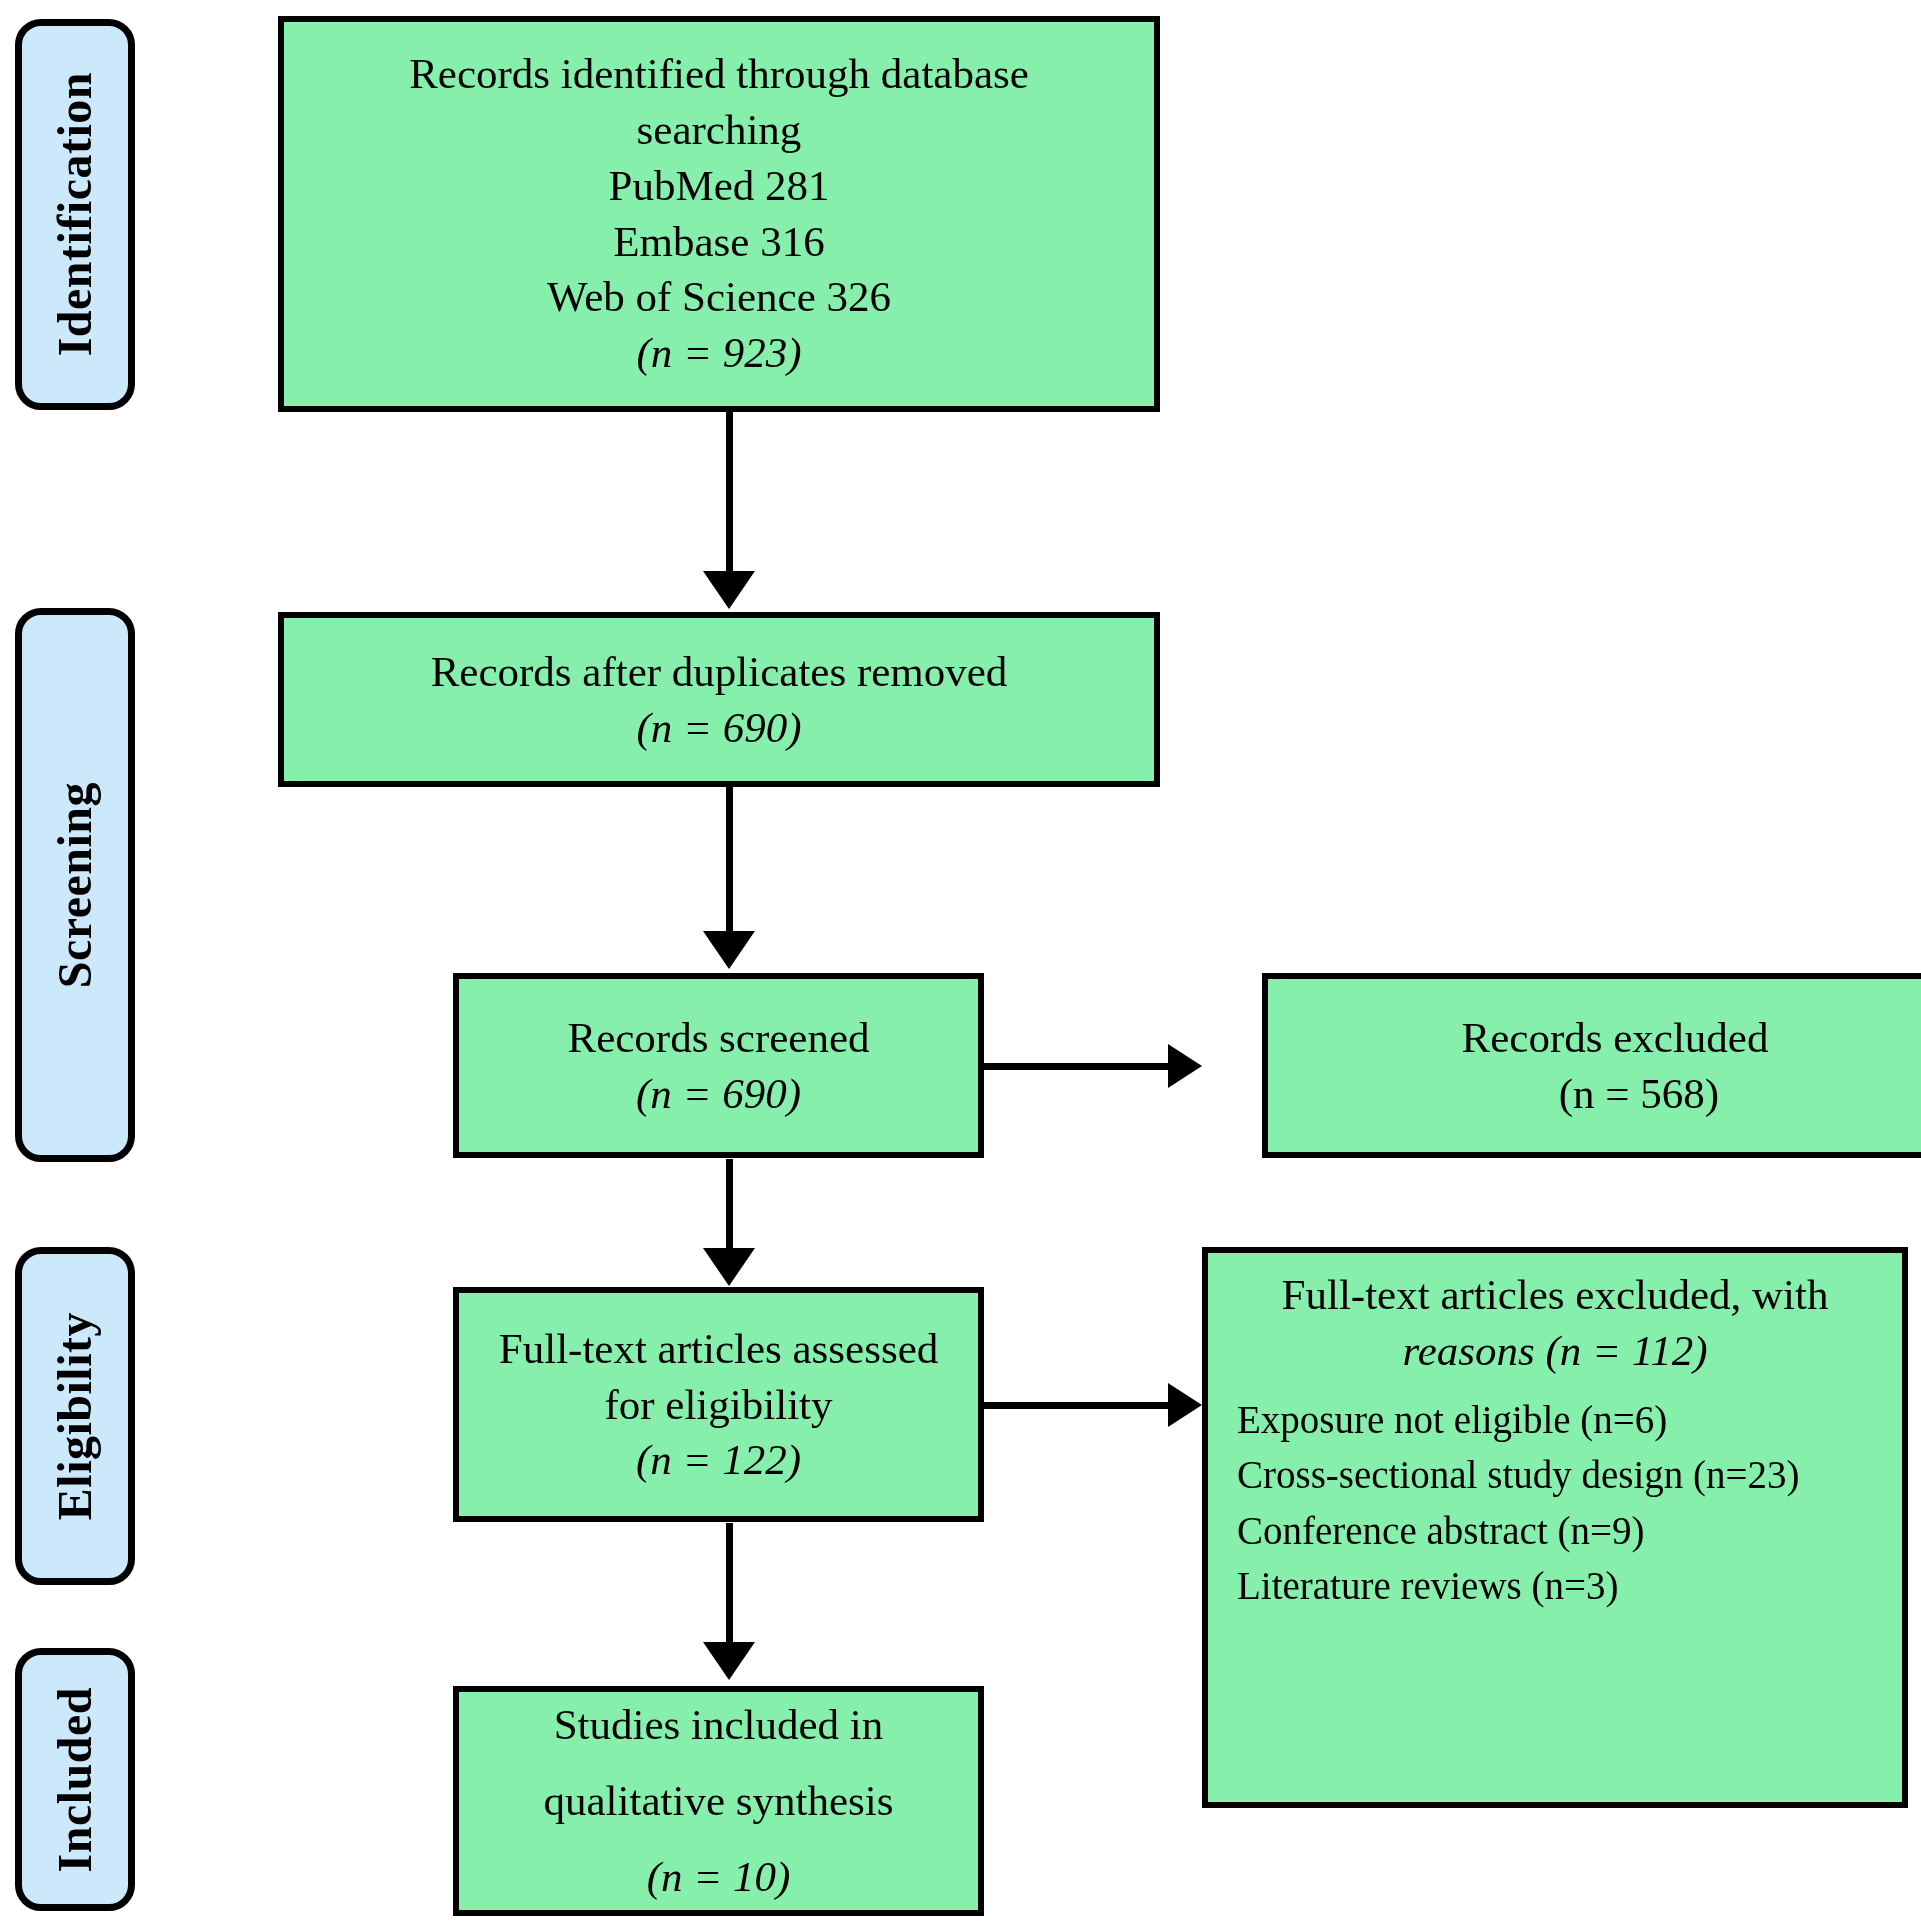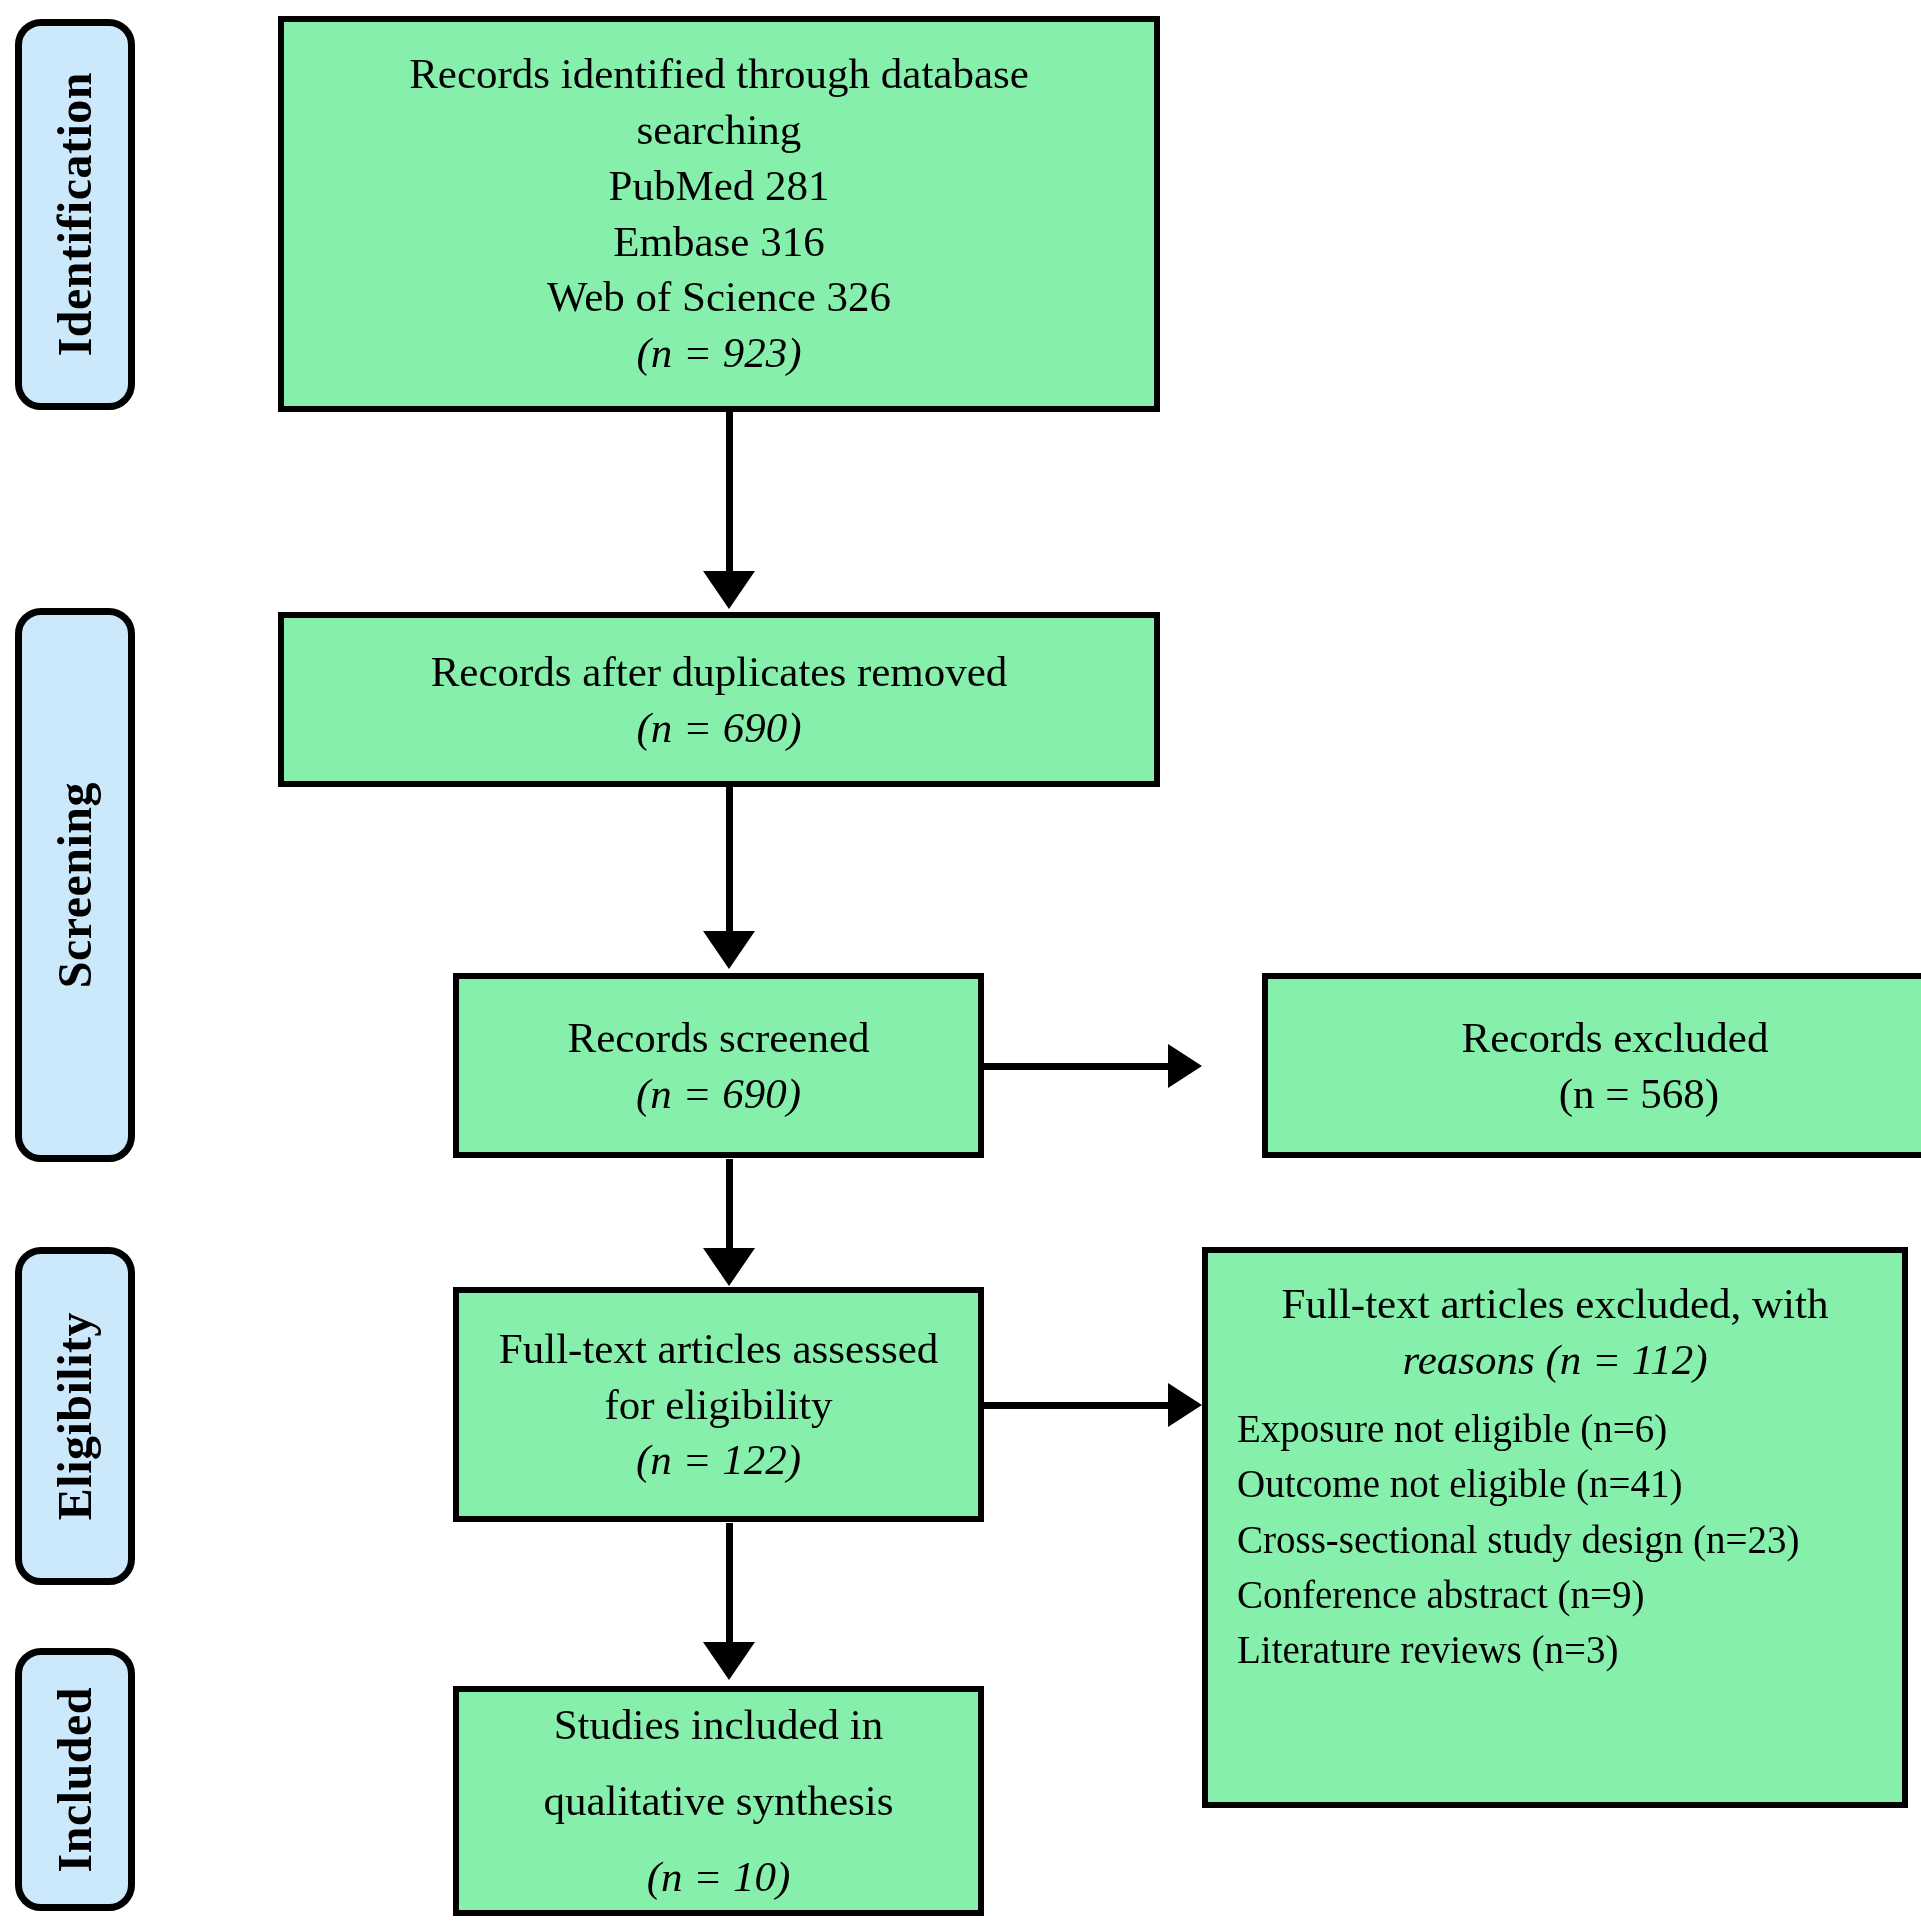--- a/index.html
+++ b/index.html
@@ -163,28 +163,27 @@
 
   <div class="flowbox" style="left:453px; top:1287px; width:531px; height:235px;">
     <span class="line">Full-text articles assessed</span>
     <span class="line">for eligibility</span>
     <span class="line" style="font-style:italic;">(n = 122)</span>
   </div>
 
   <div class="hline" style="left:984px; top:1402px; width:185px;"></div>
   <div class="arrow-right" style="left:1168px; top:1383px;"></div>
 
-  <div class="flowbox" style="left:1202px; top:1247px; width:706px; height:561px; justify-content:flex-start; padding-top:23px;">
+  <div class="flowbox" style="left:1202px; top:1247px; width:706px; height:561px; justify-content:flex-start; padding-top:14px;">
     <div class="hdr-center">
       <span class="wrapline">Full-text articles excluded, with</span>
       <span class="wrapline" style="font-style:italic;">reasons (n = 112)</span>
     </div>
     <div class="reasons">
       <span class="reason">Exposure not eligible (n=6)</span>
-      <span class="reason">Outcome not eligible (n=41)</span>
       <span class="reason">Cross-sectional study design (n=23)</span>
       <span class="reason">Conference abstract (n=9)</span>
       <span class="reason">Literature reviews (n=3)</span>
     </div>
   </div>
 
   <div class="vline" style="left:726px; top:1523px; height:123px;"></div>
   <div class="arrow-down" style="left:703px; top:1642px;"></div>
 
   <div class="flowbox" style="left:453px; top:1686px; width:531px; height:230px;gap:20px;">

